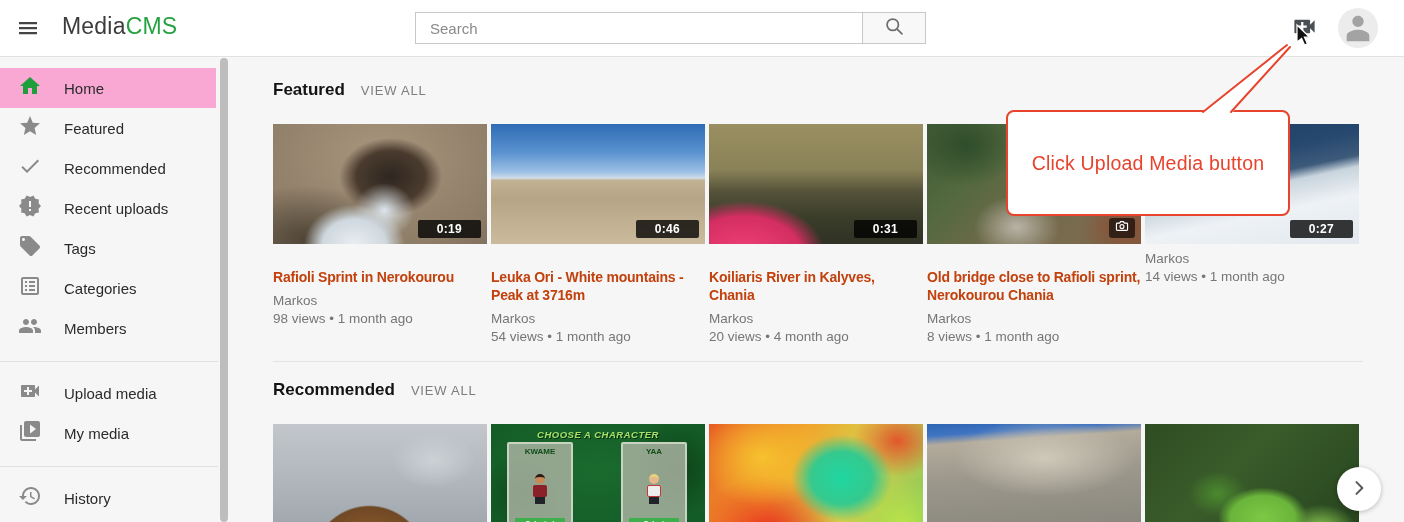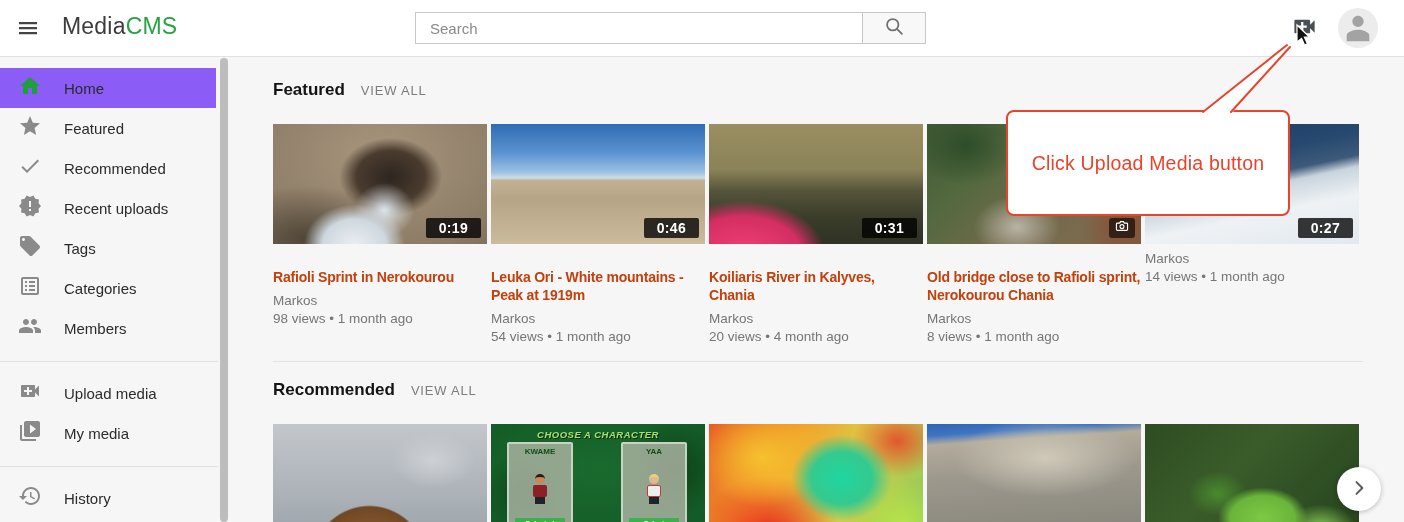--- a/index.html
+++ b/index.html
@@ -20,36 +20,36 @@
               justify-content:center;cursor:pointer;padding:0}
   .upload-btn{position:absolute;left:1288px;top:13px;width:32px;height:30px;background:none;border:none;
               cursor:pointer;padding:0;display:flex;align-items:center;justify-content:center}
   .avatar{position:absolute;left:1338px;top:8px;width:40px;height:40px;border-radius:50%;background:#ececec;
           overflow:hidden;cursor:pointer;display:flex;justify-content:center;align-items:flex-end}
 
   
   .sidebar{position:absolute;left:0;top:56px;width:218px;height:466px}
   .side-item{position:absolute;left:0;width:216px;height:40px;display:flex;align-items:center;
              padding-left:18px;box-sizing:border-box;gap:22px;cursor:pointer}
-  .side-item.active{background:#8b5cf6}
+  .side-item.active{background:#f9a8d4}
   .side-item .lbl{font-size:15px;font-weight:500;color:#2b2b2b}
   .side-div{position:absolute;left:0;width:218px;height:1px;background:#e0e0e0}
   .scroll-thumb{position:absolute;left:220px;top:58px;width:8px;height:464px;background:#bdbdbd;
                 border-radius:4px;z-index:4;cursor:pointer}
 
   
   .main{position:absolute;left:273px;top:56px;width:1110px;height:466px}
   .sec-head{position:absolute;left:0;display:flex;align-items:center;gap:16px}
   .sec-title{font-size:17px;font-weight:700;color:#141414}
   .view-all{font-size:13px;font-weight:500;color:#7d7d7d;letter-spacing:.8px;cursor:pointer}
   .row{position:absolute;left:0;display:flex;gap:4px}
   .card{width:214px}
   .thumb{width:214px;height:120px;position:relative;overflow:hidden;cursor:pointer}
   .duration{position:absolute;right:6px;bottom:6px;background:rgba(0,0,0,.78);color:#fff;
-            font-size:14px;font-weight:700;padding:2px 13px;border-radius:2px;letter-spacing:.3px}
+            font-size:12px;font-weight:700;padding:2px 19px;border-radius:2px;letter-spacing:.3px}
   .cam-badge{position:absolute;right:6px;bottom:6px;width:26px;height:20px;background:rgba(0,0,0,.62);
              border-radius:3px;display:flex;align-items:center;justify-content:center}
   .card-title{margin-top:24px;font-size:14px;font-weight:700;color:#c2410c;line-height:18px;
               letter-spacing:-.2px;cursor:pointer}
   .card-author{margin-top:6px;font-size:13.5px;color:#767676;line-height:18px;cursor:pointer}
   .card-meta{font-size:13.5px;color:#767676;line-height:18px}
   .divider-h{position:absolute;left:0;top:305px;width:1090px;height:1px;background:#e3e3e3}
   .next-btn{position:absolute;left:1337px;top:467px;width:44px;height:44px;border-radius:50%;background:#fff;
             border:none;box-shadow:0 1px 5px rgba(0,0,0,.25);z-index:6;cursor:pointer;
             display:flex;align-items:center;justify-content:center}
@@ -242,21 +242,21 @@
         <span class="duration">0:19</span>
       </div>
       <div class="card-title">Rafioli Sprint in Nerokourou</div>
       <div class="card-author">Markos</div>
       <div class="card-meta">98 views • 1 month ago</div>
     </div>
     <div class="card">
       <div class="thumb t-desert">
         <span class="duration">0:46</span>
       </div>
-      <div class="card-title">Leuka Ori - White mountains - Peak at 1919m</div>
+      <div class="card-title">Leuka Ori - White mountains - Peak at 3716m</div>
       <div class="card-author">Markos</div>
       <div class="card-meta">54 views • 1 month ago</div>
     </div>
     <div class="card">
       <div class="thumb t-kayak">
         <span class="duration">0:31</span>
       </div>
       <div class="card-title">Koiliaris River in Kalyves, Chania</div>
       <div class="card-author">Markos</div>
       <div class="card-meta">20 views • 4 month ago</div>

